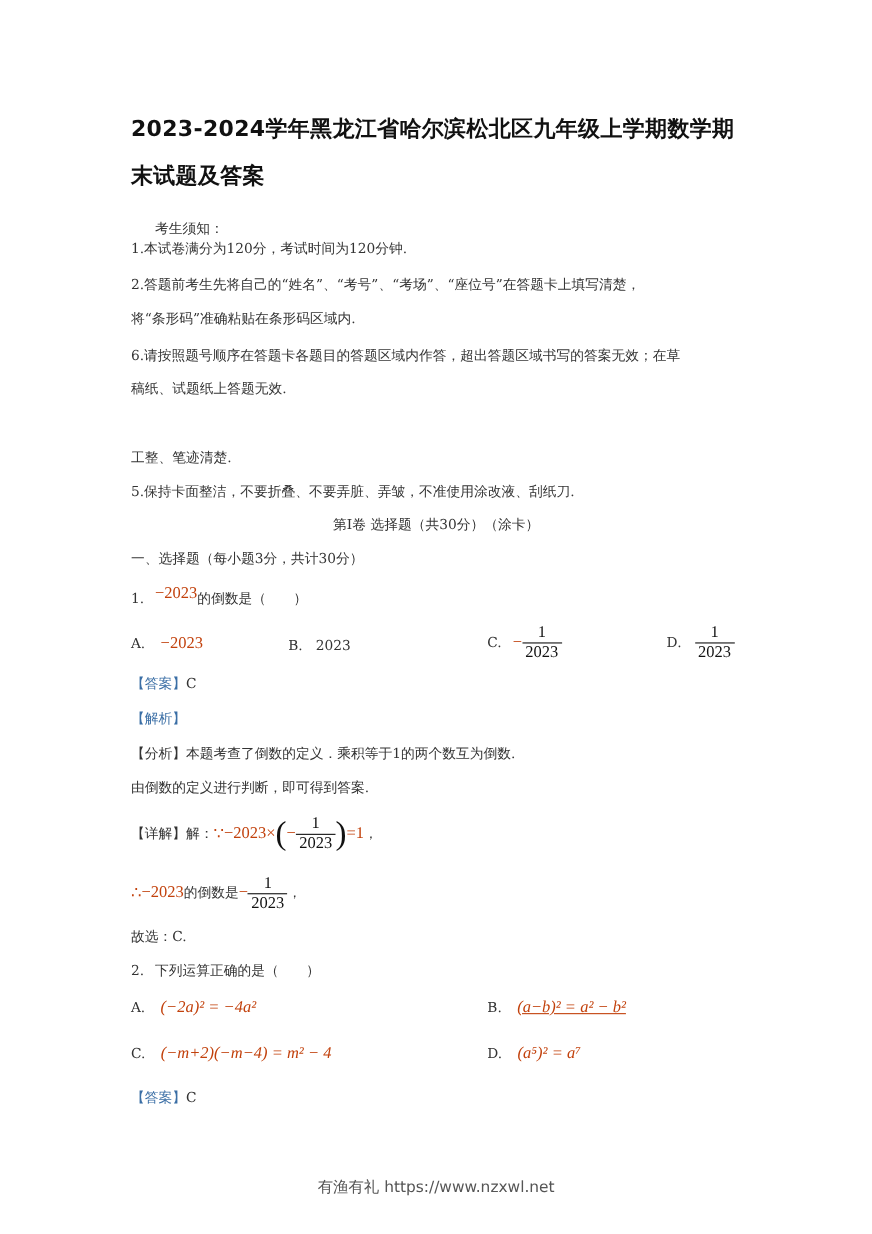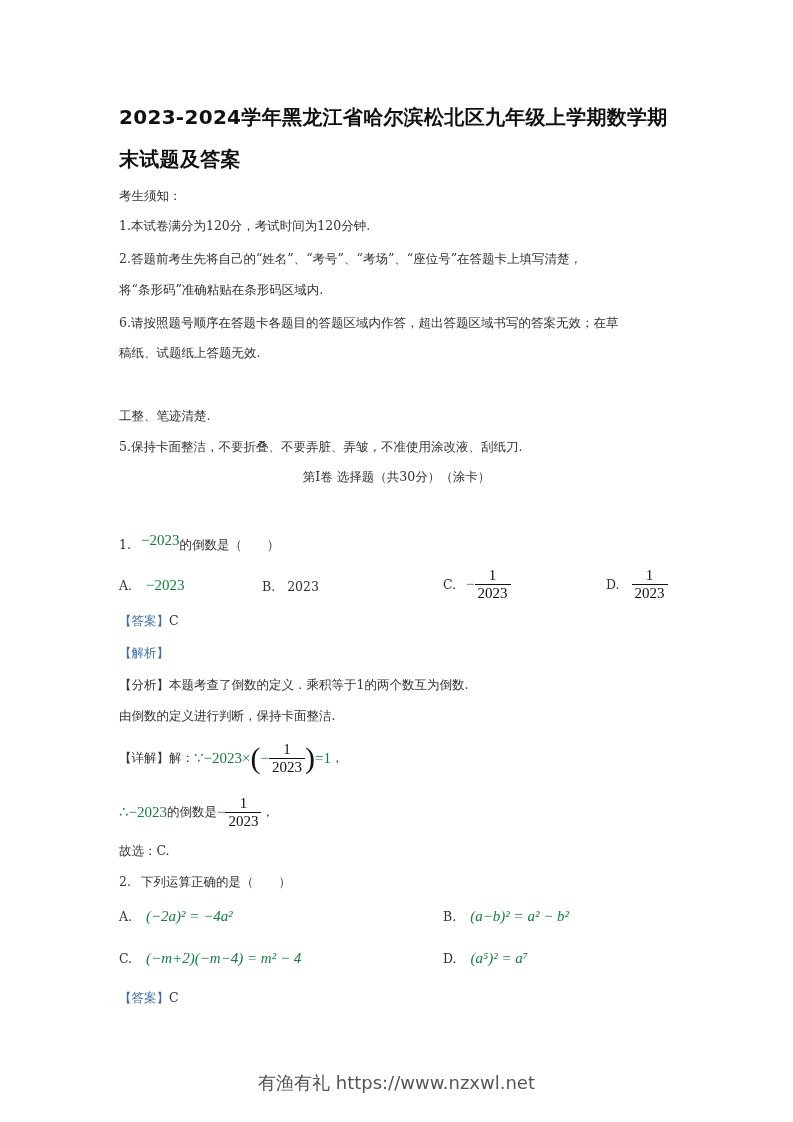--- a/index.html
+++ b/index.html
@@ -3,50 +3,51 @@
 <meta charset="utf-8">
 <style>
   html, body { margin: 0; padding: 0; background: #ffffff; }
   body { width: 793px; height: 1122px; position: relative; overflow: hidden;
          font-family: "DejaVu Serif", "Liberation Serif", serif; color: #222; }
   .page { position: absolute; left: 0; top: 0; width: 689px; height: 1122px; }
   .title { position: absolute; left: 119px; width: 560px; font-family: "DejaVu Sans", sans-serif;
            font-weight: bold; font-size: 20px; color: #111; letter-spacing: 0.3px; }
   .line { position: absolute; left: 119px; font-size: 12.5px; white-space: nowrap; color: #333; }
   .center { left: 0; width: 793px; text-align: center; }
-  .math { font-family: "Liberation Serif", "DejaVu Serif", serif; font-size: 15px; color: #15803d; }
+  .math { font-family: "Liberation Serif", "DejaVu Serif", serif; font-size: 15px; color: #c2410c; }
   .it { font-style: italic; }
   .blue { color: #3a6ea5; }
   .opt { position: absolute; font-size: 12.5px; color: #333; white-space: nowrap; }
   .frac { display: inline-block; vertical-align: middle; text-align: center;
           font-family: "Liberation Serif", serif; font-size: 15px; color: #111; line-height: 1.1; }
   .frac .num { display: block; padding: 0 3px; }
   .frac .den { display: block; border-top: 1px solid #111; padding: 0 3px; }
   .big-paren { font-size: 30px; font-family: "Liberation Serif", serif; vertical-align: middle; font-weight: 100; color: #111; }
   .footer { position: absolute; top: 1071px; left: 0; width: 793px; text-align: center;
-            font-family: "DejaVu Sans", sans-serif; font-size: 18px; color: #555; }
+            font-family: "DejaVu Sans", sans-serif; font-size: 14px; color: #555; }
 </style>
 </head>
 <body>
 
 <div class="page">
 
   <div class="title" style="top:104px;">2023-2024学年黑龙江省哈尔滨松北区九年级上学期数学期</div>
   <div class="title" style="top:146px;">末试题及答案</div>
 
-  <div class="line" style="top:188px;">考生须知：</div>
+  <div class="line" style="top:200px;margin-left:22px;">考生须知：</div>
   <div class="line" style="top:218px;">1.本试卷满分为120分，考试时间为120分钟.</div>
   <div class="line" style="top:251px;">2.答题前考生先将自己的“姓名”、“考号”、“考场”、“座位号”在答题卡上填写清楚，</div>
   <div class="line" style="top:282px;">将“条形码”准确粘贴在条形码区域内.</div>
   <div class="line" style="top:315px;">6.请按照题号顺序在答题卡各题目的答题区域内作答，超出答题区域书写的答案无效；在草</div>
   <div class="line" style="top:345px;">稿纸、试题纸上答题无效.</div>
   <div class="line" style="top:408px;">工整、笔迹清楚.</div>
   <div class="line" style="top:439px;">5.保持卡面整洁，不要折叠、不要弄脏、弄皱，不准使用涂改液、刮纸刀.</div>
 
   <div class="line center" style="top:469px;">第Ⅰ卷 选择题（共30分）（涂卡）</div>
+  <div class="line" style="top:500px;">一、选择题（每小题3分，共计30分）</div>
 
   <div class="line" style="top:536px;">
     <span>1.</span>
     <span class="math" style="position:relative; top:-4px; margin-left:6px;">−2023</span><span>的倒数是（　　）</span>
   </div>
 
   <div class="opt" style="left:119px; top:577px;">
     <span>A.</span>
     <span class="math" style="margin-left:10px;">−2023</span>
   </div>
@@ -63,21 +64,21 @@
     <span class="frac" style="margin-left:8px;"><span class="num">1</span><span class="den">2023</span></span>
   </div>
 
   <div class="line" style="top:613px;">
     <span class="blue">【答案】</span><span>C</span>
   </div>
   <div class="line blue" style="top:645px;">【解析】</div>
   <div class="line" style="top:677px;">
     <span>【分析】</span><span>本题考查了倒数的定义．乘积等于1的两个数互为倒数.</span>
   </div>
-  <div class="line" style="top:708px;">由倒数的定义进行判断，保持卡面整洁.</div>
+  <div class="line" style="top:708px;">由倒数的定义进行判断，即可得到答案.</div>
 
   <div class="line" style="top:741px;">
     <span style="vertical-align:middle;">【详解】</span><span style="vertical-align:middle;">解：</span><span class="math" style="vertical-align:middle;">∵</span><span class="math" style="vertical-align:middle;">−2023×</span><span class="big-paren">(</span><span class="math" style="vertical-align:middle;">−</span><span class="frac"><span class="num">1</span><span class="den">2023</span></span><span class="big-paren">)</span><span class="math" style="vertical-align:middle;">=1</span><span style="vertical-align:middle;">，</span>
   </div>
 
   <div class="line" style="top:795px;">
     <span class="math" style="vertical-align:middle;">∴</span><span class="math" style="vertical-align:middle;">−2023</span><span style="vertical-align:middle;text-align:center;">的倒数是</span><span class="math" style="vertical-align:middle;">−</span><span class="frac"><span class="num">1</span><span class="den">2023</span></span><span style="vertical-align:middle;">，</span>
   </div>
 
   <div class="line" style="top:843px;">故选：C.</div>
@@ -86,21 +87,21 @@
     <span>2.</span>
     <span style="margin-left:6px;">下列运算正确的是（　　）</span>
   </div>
 
   <div class="opt" style="left:119px; top:908px;">
     <span>A.</span>
     <span class="math it" style="margin-left:10px;">(−2a)² = −4a²</span>
   </div>
   <div class="opt" style="left:443px; top:908px;">
     <span>B.</span>
-    <span class="math it" style="margin-left:10px;">(a−b)² = a² − b²</span>
+    <span class="math it" style="margin-left:10px;text-decoration:underline;">(a−b)² = a² − b²</span>
   </div>
   <div class="opt" style="left:119px; top:950px;">
     <span>C.</span>
     <span class="math it" style="margin-left:10px;">(−m+2)(−m−4) = m² − 4</span>
   </div>
   <div class="opt" style="left:443px; top:950px;">
     <span>D.</span>
     <span class="math it" style="margin-left:10px;">(a⁵)² = a⁷</span>
   </div>
 

